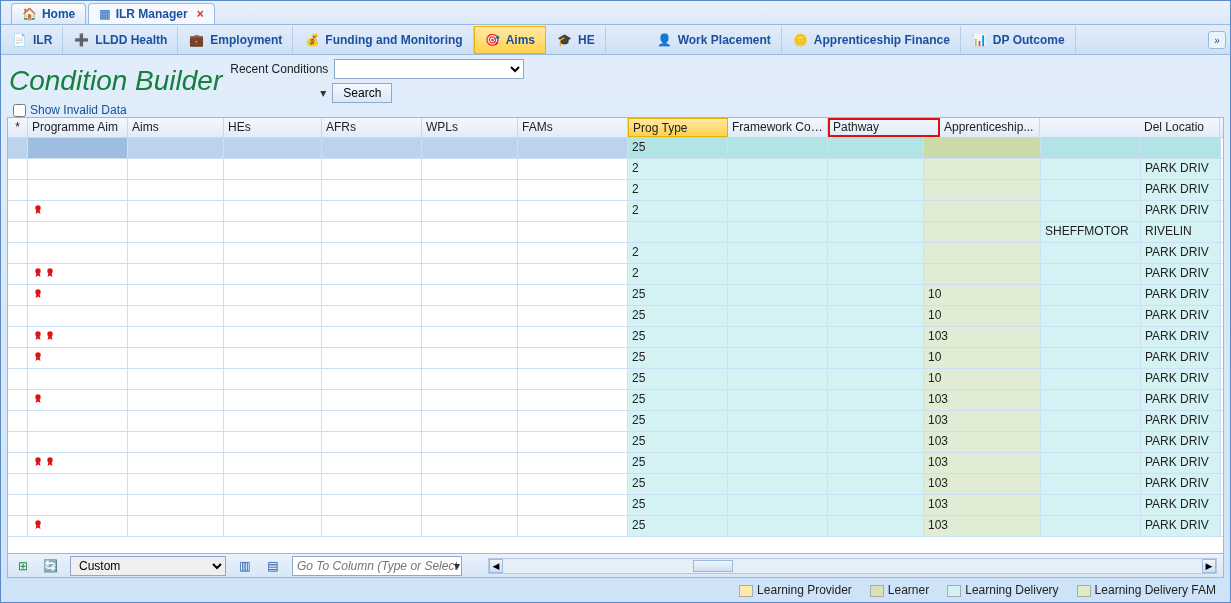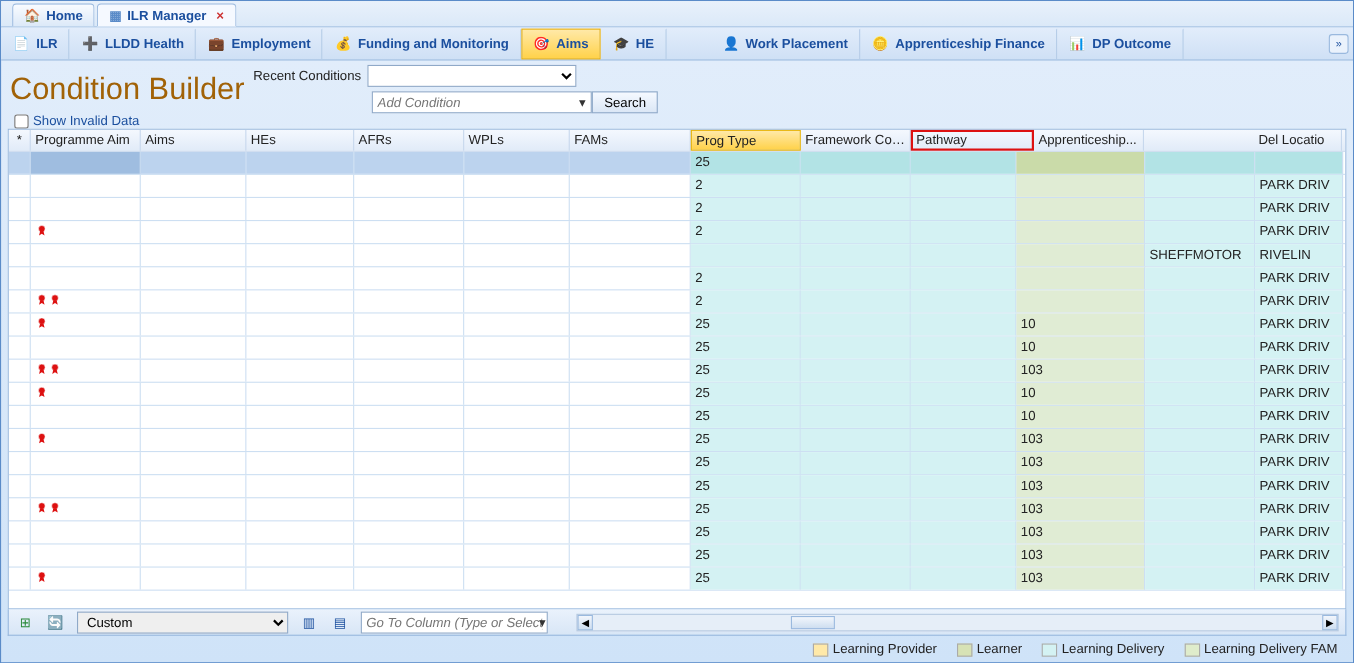--- a/index.html
+++ b/index.html
@@ -81,22 +81,23 @@
   .cond-header {
     display:flex;
     align-items:center;
     gap:8px;
     padding: 2px 8px 0 8px;
     height: 50px;
   }
   .cond-title {
     font-size: 28px;
     font-family: "Segoe UI Light","Segoe UI",Tahoma,sans-serif;
-    color:#a16207;
+    color:#15803d;
     font-weight:400;
+    font-style:italic;
   }
   .recent-col { display:flex;flex-direction:column;gap:4px; }
   .row-inline { display:flex;align-items:center;gap:6px; }
   .label { font-size:12px; color:#222; }
   select.inp, input.inp {
     border:1px solid #8fa9c8;
     height:20px;
     font-size:12px;
     padding:1px 4px;
     background:#fff;
@@ -281,21 +282,20 @@
 </div>
 
 <div class="cond-header">
   <div class="cond-title">Condition Builder</div>
   <div class="recent-col">
     <div class="row-inline">
       <span class="label">Recent Conditions</span>
       <select class="inp recent-dd"></select>
     </div>
     <div class="row-inline" style="margin-left:108px;">
-      <input class="inp addcond" placeholder="Add Condition" style="">
       <span style="margin-left:-18px;color:#333;pointer-events:none;">▾</span>
       <button class="searchbtn">Search</button>
     </div>
   </div>
 </div>
 <label class="show-invalid">
   <input type="checkbox" style="">
   <span>Show Invalid Data</span>
 </label>
 
@@ -654,21 +654,21 @@
         <div class="cell c-appr">103</div>
         <div class="cell c-ukprn"></div>
         <div class="cell c-delloc">PARK DRIV</div>
       </div>
     </div>
 </div>
 
 <div class="footer">
   <span class="iconbtn" style="color:#2a8a3a">⊞</span>
   <span class="iconbtn" style="color:#2a8a3a">🔄</span>
-  <select style="width:192px">
+  <select style="width:156px">
     <option>Custom</option>
   </select>
   <span class="iconbtn" style="color:#1b4f9e">▥</span>
   <span class="iconbtn" style="color:#1b4f9e">▤</span>
   <input style="width: 170px; font-style: italic; color: rgb(136, 136, 136);" placeholder="Go To Column (Type or Select)">
   <span style="margin-left:-18px;color:#333;">▾</span>
   <div class="spacer"></div>
   <div class="hscroll">
     <div class="arr l">◀</div>
     <div class="thumb"></div>

